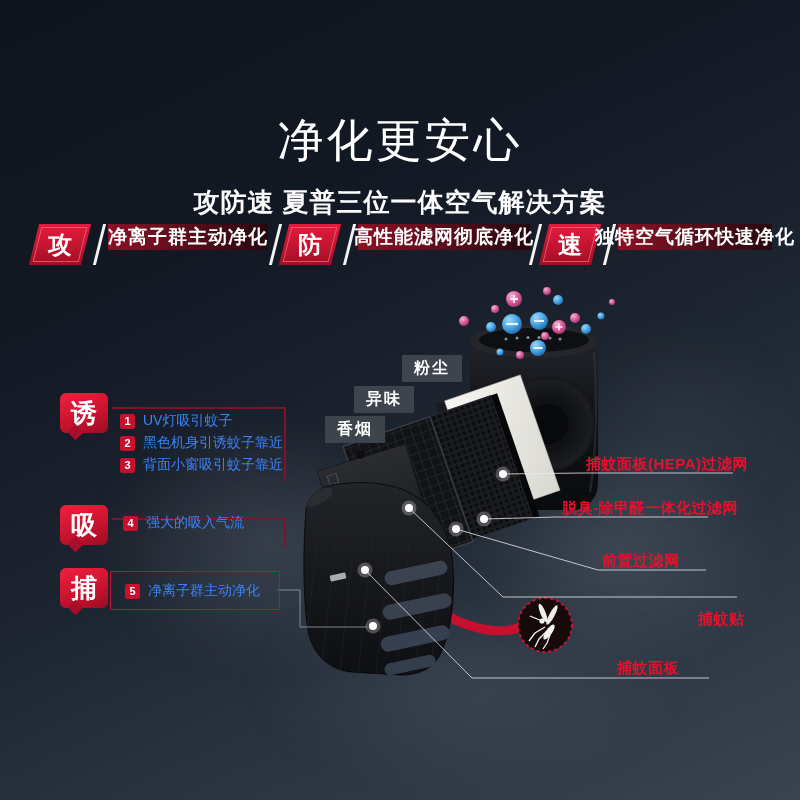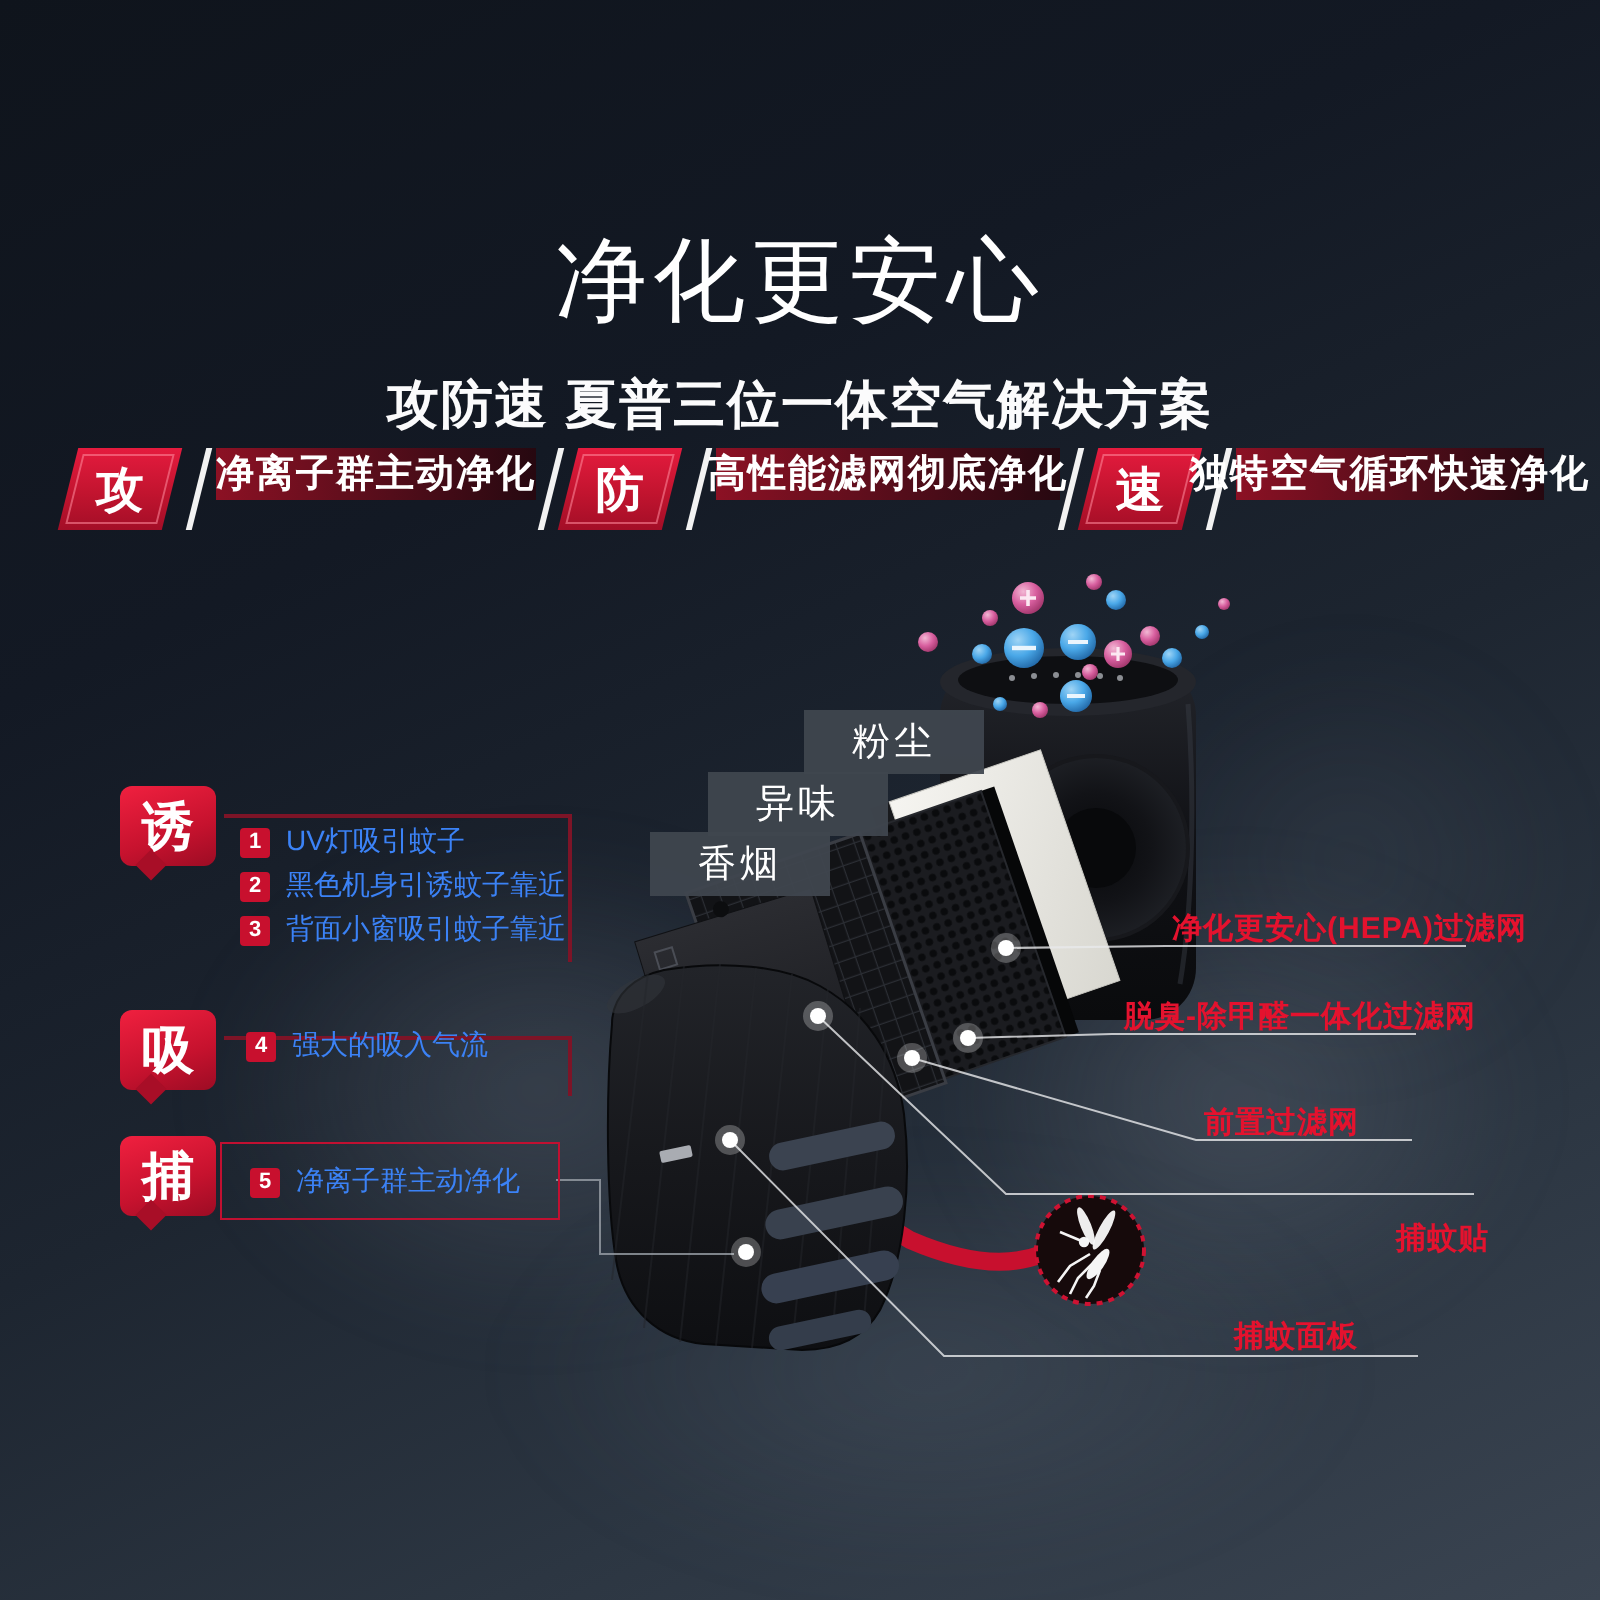--- a/index.html
+++ b/index.html
@@ -35,22 +35,22 @@
     background:linear-gradient(160deg,#f0203f 0%,#c6122e 60%,#9c0c24 100%);
     color:#fff;font-size:26px;font-weight:bold;display:flex;align-items:center;justify-content:center;z-index:6;}
   .fbadge::after{content:'';position:absolute;left:10px;bottom:-5px;width:11px;height:11px;background:#a80e27;transform:rotate(45deg);}
   .feat-row{position:absolute;display:flex;align-items:center;gap:8px;z-index:6;}
   .num-chip{width:15px;height:15px;background:#c8102e;color:#fff;font-size:11px;font-weight:bold;
     display:flex;align-items:center;justify-content:center;border-radius:2px;flex:0 0 auto;}
   .feat-text{color:#3b82f6;font-size:14px;white-space:nowrap;}
   .box5{left:110px;top:571px;width:168px;height:37px;border:1px solid #c11031;z-index:5;}
 
   
-  .ptag{position:absolute;background:rgba(64,70,79,.94);color:#fff;font-size:19px;
-    padding:3px 24px;letter-spacing:2px;z-index:4;white-space:nowrap;}
+  .ptag{position:absolute;background:rgba(64,70,79,.94);color:#fff;font-size:16px;
+    padding:3px 12px;letter-spacing:2px;z-index:4;white-space:nowrap;font-weight:bold;}
 
   
   .plabel{position:absolute;color:#e4122e;font-size:15px;font-weight:bold;white-space:nowrap;z-index:4;letter-spacing:.5px;}
 
   svg.scene{position:absolute;left:0;top:0;width:800px;height:800px;z-index:3;}
 </style>
 </head>
 <body>
 
 <div class="smoke" id="smoke1"></div>
@@ -295,17 +295,17 @@
 <div class="abs box5"></div>
 <div class="feat-row" style="left:125px;top:582px">
   <span class="num-chip">5</span>
   <span class="feat-text">净离子群主动净化</span>
 </div>
 
 <div class="ptag" style="left:402px;top:355px">粉尘</div>
 <div class="ptag" style="left:354px;top:386px">异味</div>
 <div class="ptag" style="left:325px;top:416px">香烟</div>
 
-<div class="plabel" style="left:586px;top:455px">净化更安心(HEPA)过滤网</div>
+<div class="plabel" style="left:586px;top:455px">捕蚊面板(HEPA)过滤网</div>
 <div class="plabel" style="left:562px;top:499px">脱臭-除甲醛一体化过滤网</div>
 <div class="plabel" style="left:602px;top:552px">前置过滤网</div>
 <div class="plabel" style="left:698px;top:610px">捕蚊贴</div>
 <div class="plabel" style="left:617px;top:659px">捕蚊面板</div>
 
 </body></html>

